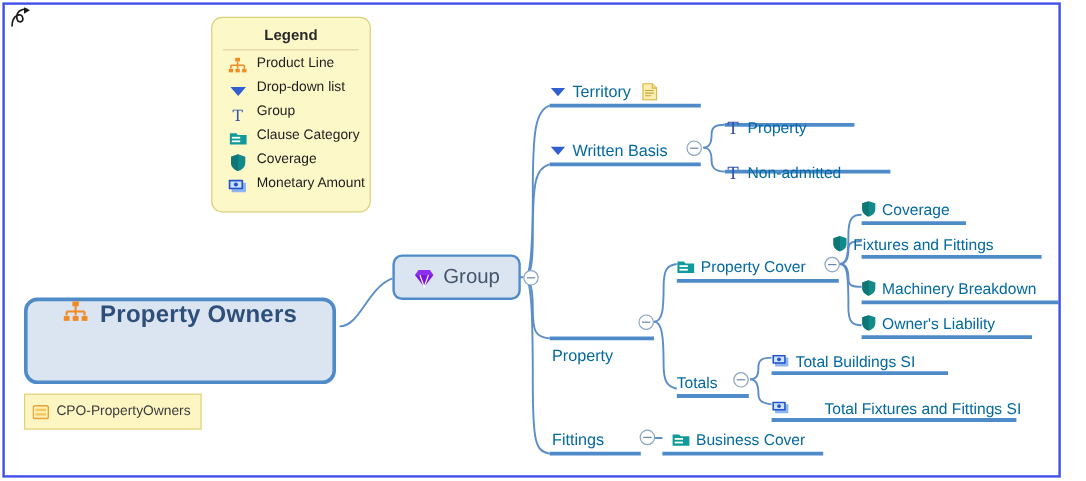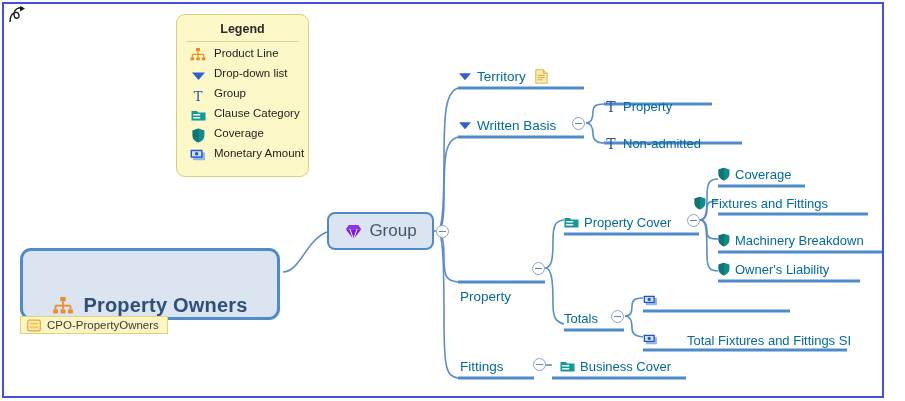--- a/index.html
+++ b/index.html
@@ -23,24 +23,24 @@
                 padding-bottom:5px;}
   .legend-rule{height:1px;background:#ddd3a0;margin:0 9px 5px 9px;}
   .legend-row{display:flex;align-items:flex-start;height:20px;padding-left:11px;}
   .legend-row .lic{width:20px;height:17px;display:flex;align-items:center;
                    justify-content:center;margin-right:6px;}
   .legend-row .ltx{font-size:11.5px;color:#1d1d1d;white-space:nowrap;}
 
   
   .root-node{position:absolute;left:20px;top:248px;width:260px;height:72px;
              background:#dbe5f1;border:3px solid #4f8bc9;border-radius:11px;
-             box-sizing:border-box;display:flex;align-items:flex-end;
+             box-sizing:border-box;display:flex;align-items:flex-start;
              justify-content:center;gap:9px;}
   .root-label{font-size:20px;font-weight:bold;color:#2e4f7a;letter-spacing:.2px;}
-  .root-tag{position:absolute;left:20px;top:316px;height:18px;
+  .root-tag{position:absolute;left:20px;top:328px;height:30px;
             background:#fdf5c2;border:1px solid #e0d27e;display:flex;
             align-items:center;gap:6px;padding:0 8px 0 6px;box-sizing:border-box;}
   .root-tag .ttx{font-size:11.5px;color:#3c3c3c;white-space:nowrap;}
 
   
   .group-node{position:absolute;left:327px;top:212px;width:107px;height:38px;
               background:#dbe5f1;border:2px solid #4f8bc9;border-radius:8px;
               box-sizing:border-box;display:flex;align-items:center;
               justify-content:center;gap:6px;}
   .group-label{font-size:17px;color:#44546a;}
@@ -337,20 +337,21 @@
 
   <div class="node" style="left:643px;top:291px;">
     <span class="ico">
       <svg width="15" height="12" viewBox="0 0 16 13" xmlns="http://www.w3.org/2000/svg">
         <rect x="3" y="3.2" width="12" height="8" rx="0.6" fill="#8fb4ee"></rect>
         <rect x="0.6" y="0.8" width="12" height="8" rx="0.6" fill="#1f55c8"></rect>
         <rect x="2" y="2.2" width="9.2" height="5.2" fill="#cfe0fb"></rect>
         <circle cx="6.6" cy="4.8" r="1.7" fill="#1f55c8"></circle>
       </svg>
     </span>
+    <span class="ntx">Total Buildings SI</span>
   </div>
 
   <div class="node" style="left:643px;top:330px;gap:29px;">
     <span class="ico">
       <svg width="15" height="12" viewBox="0 0 16 13" xmlns="http://www.w3.org/2000/svg">
         <rect x="3" y="3.2" width="12" height="8" rx="0.6" fill="#8fb4ee"></rect>
         <rect x="0.6" y="0.8" width="12" height="8" rx="0.6" fill="#1f55c8"></rect>
         <rect x="2" y="2.2" width="9.2" height="5.2" fill="#cfe0fb"></rect>
         <circle cx="6.6" cy="4.8" r="1.7" fill="#1f55c8"></circle>
       </svg>

